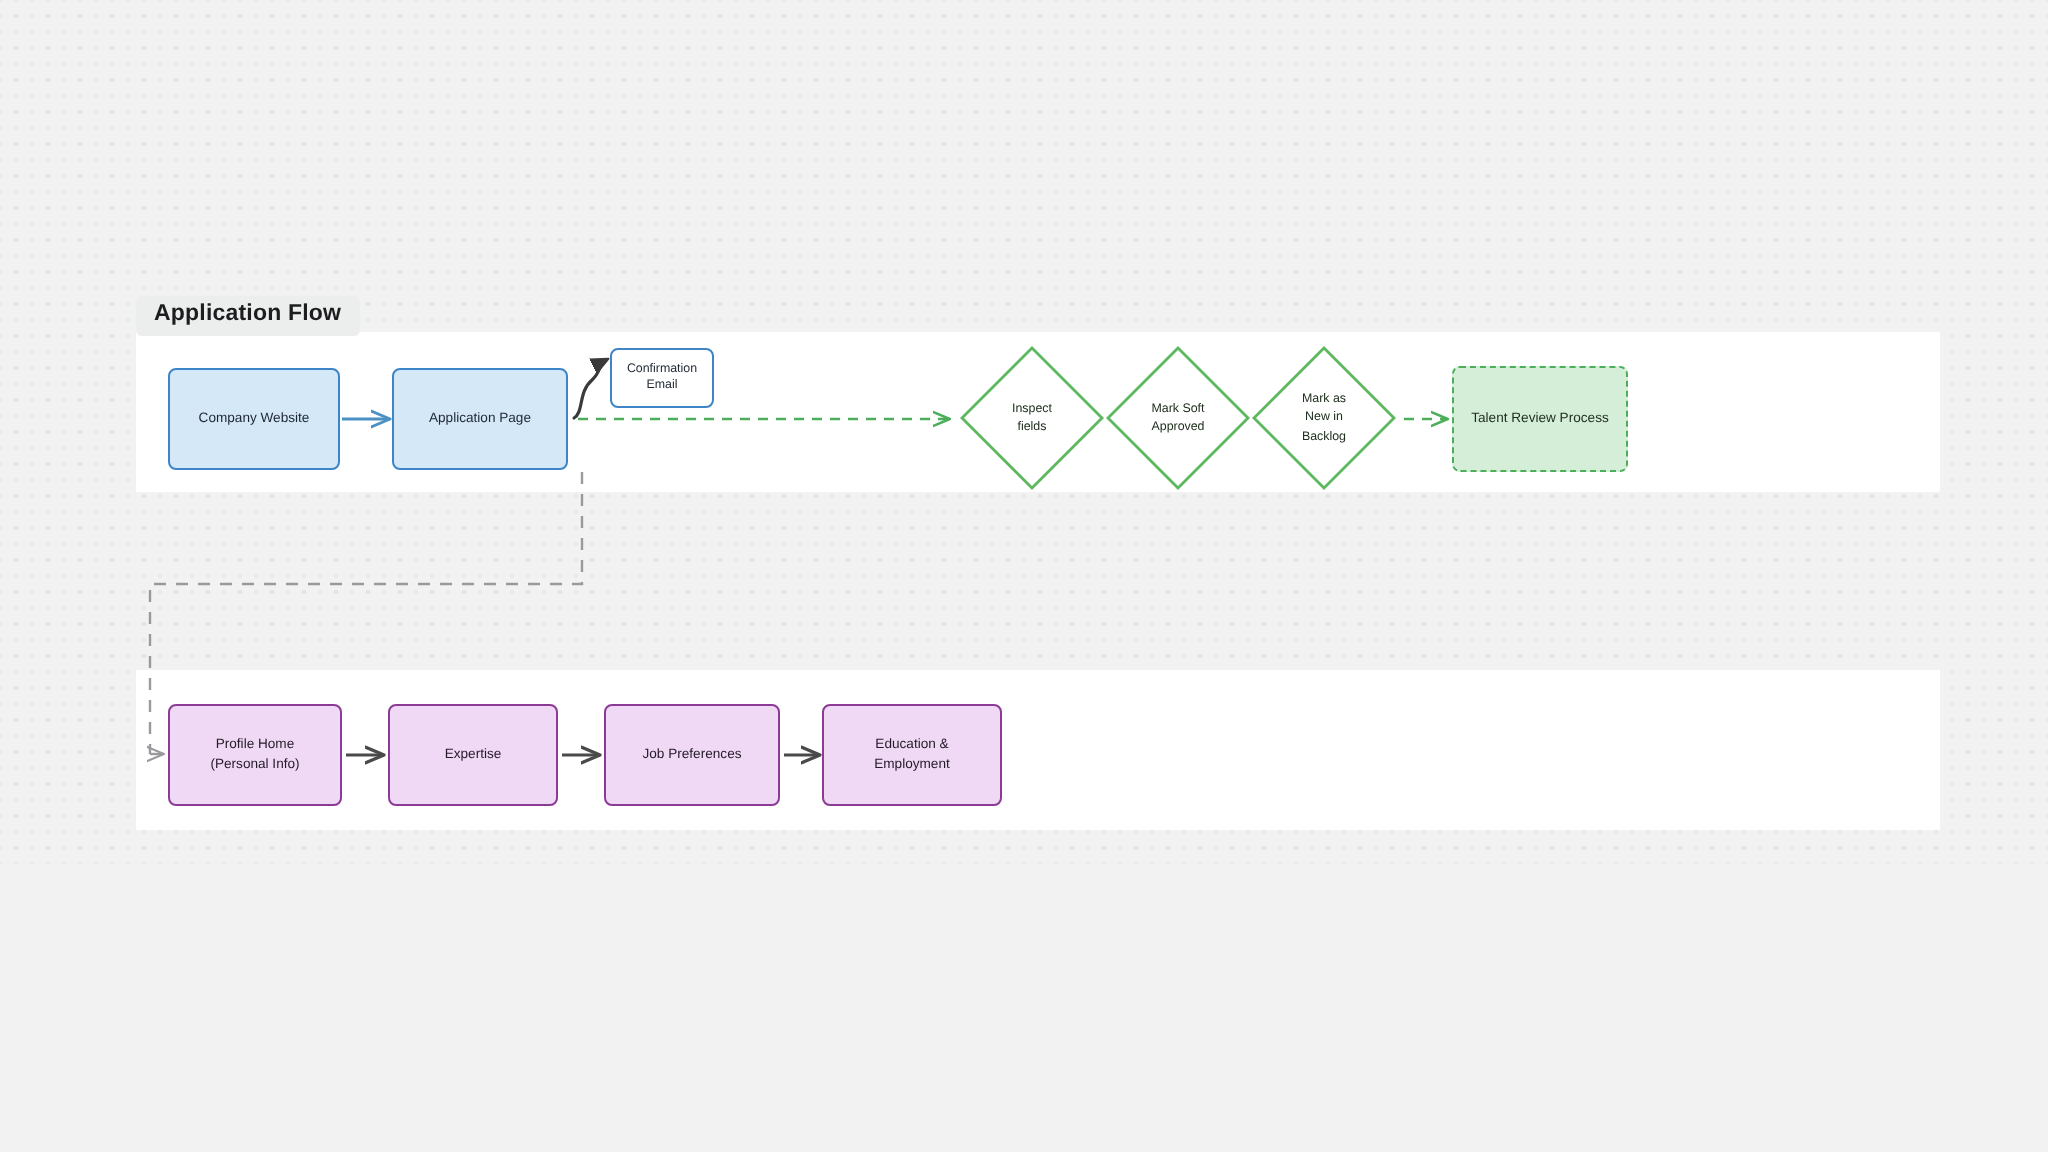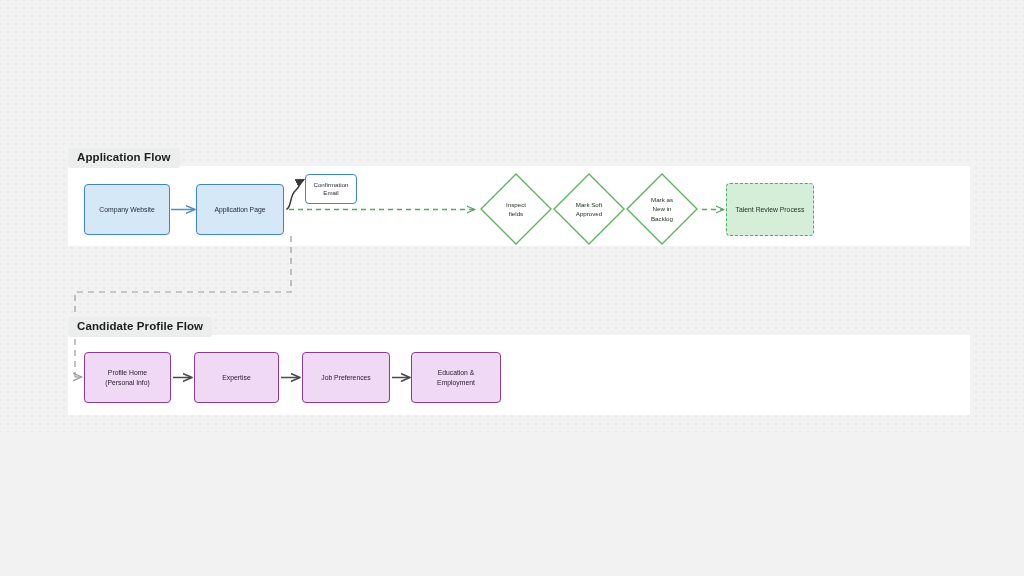--- a/index.html
+++ b/index.html
@@ -206,21 +206,20 @@
     </g>
     <g>
       <line x1="281" y1="377.5" x2="299" y2="377.5" stroke="#4a4a4a" stroke-width="1.5" marker-end="url(#arrow-dark)"></line>
     </g>
     <g>
       <line x1="392" y1="377.5" x2="409" y2="377.5" stroke="#4a4a4a" stroke-width="1.5" marker-end="url(#arrow-dark)"></line>
     </g>
   </svg>
 
   <div class="group-label" id="label-application">Application Flow</div>
-  <div class="group-label" id="label-candidate">Candidate Profile Flow</div>
 
   <div class="node node-blue" id="node-company-website">
     <span class="node-text">Company Website</span>
   </div>
 
   <div class="node node-blue" id="node-application-page">
     <span class="node-text">Application Page</span>
   </div>
 
   <div class="node" id="node-confirmation" style="background:#ffffff;border:1.5px solid #3d85c6;color:#1f2733;">

